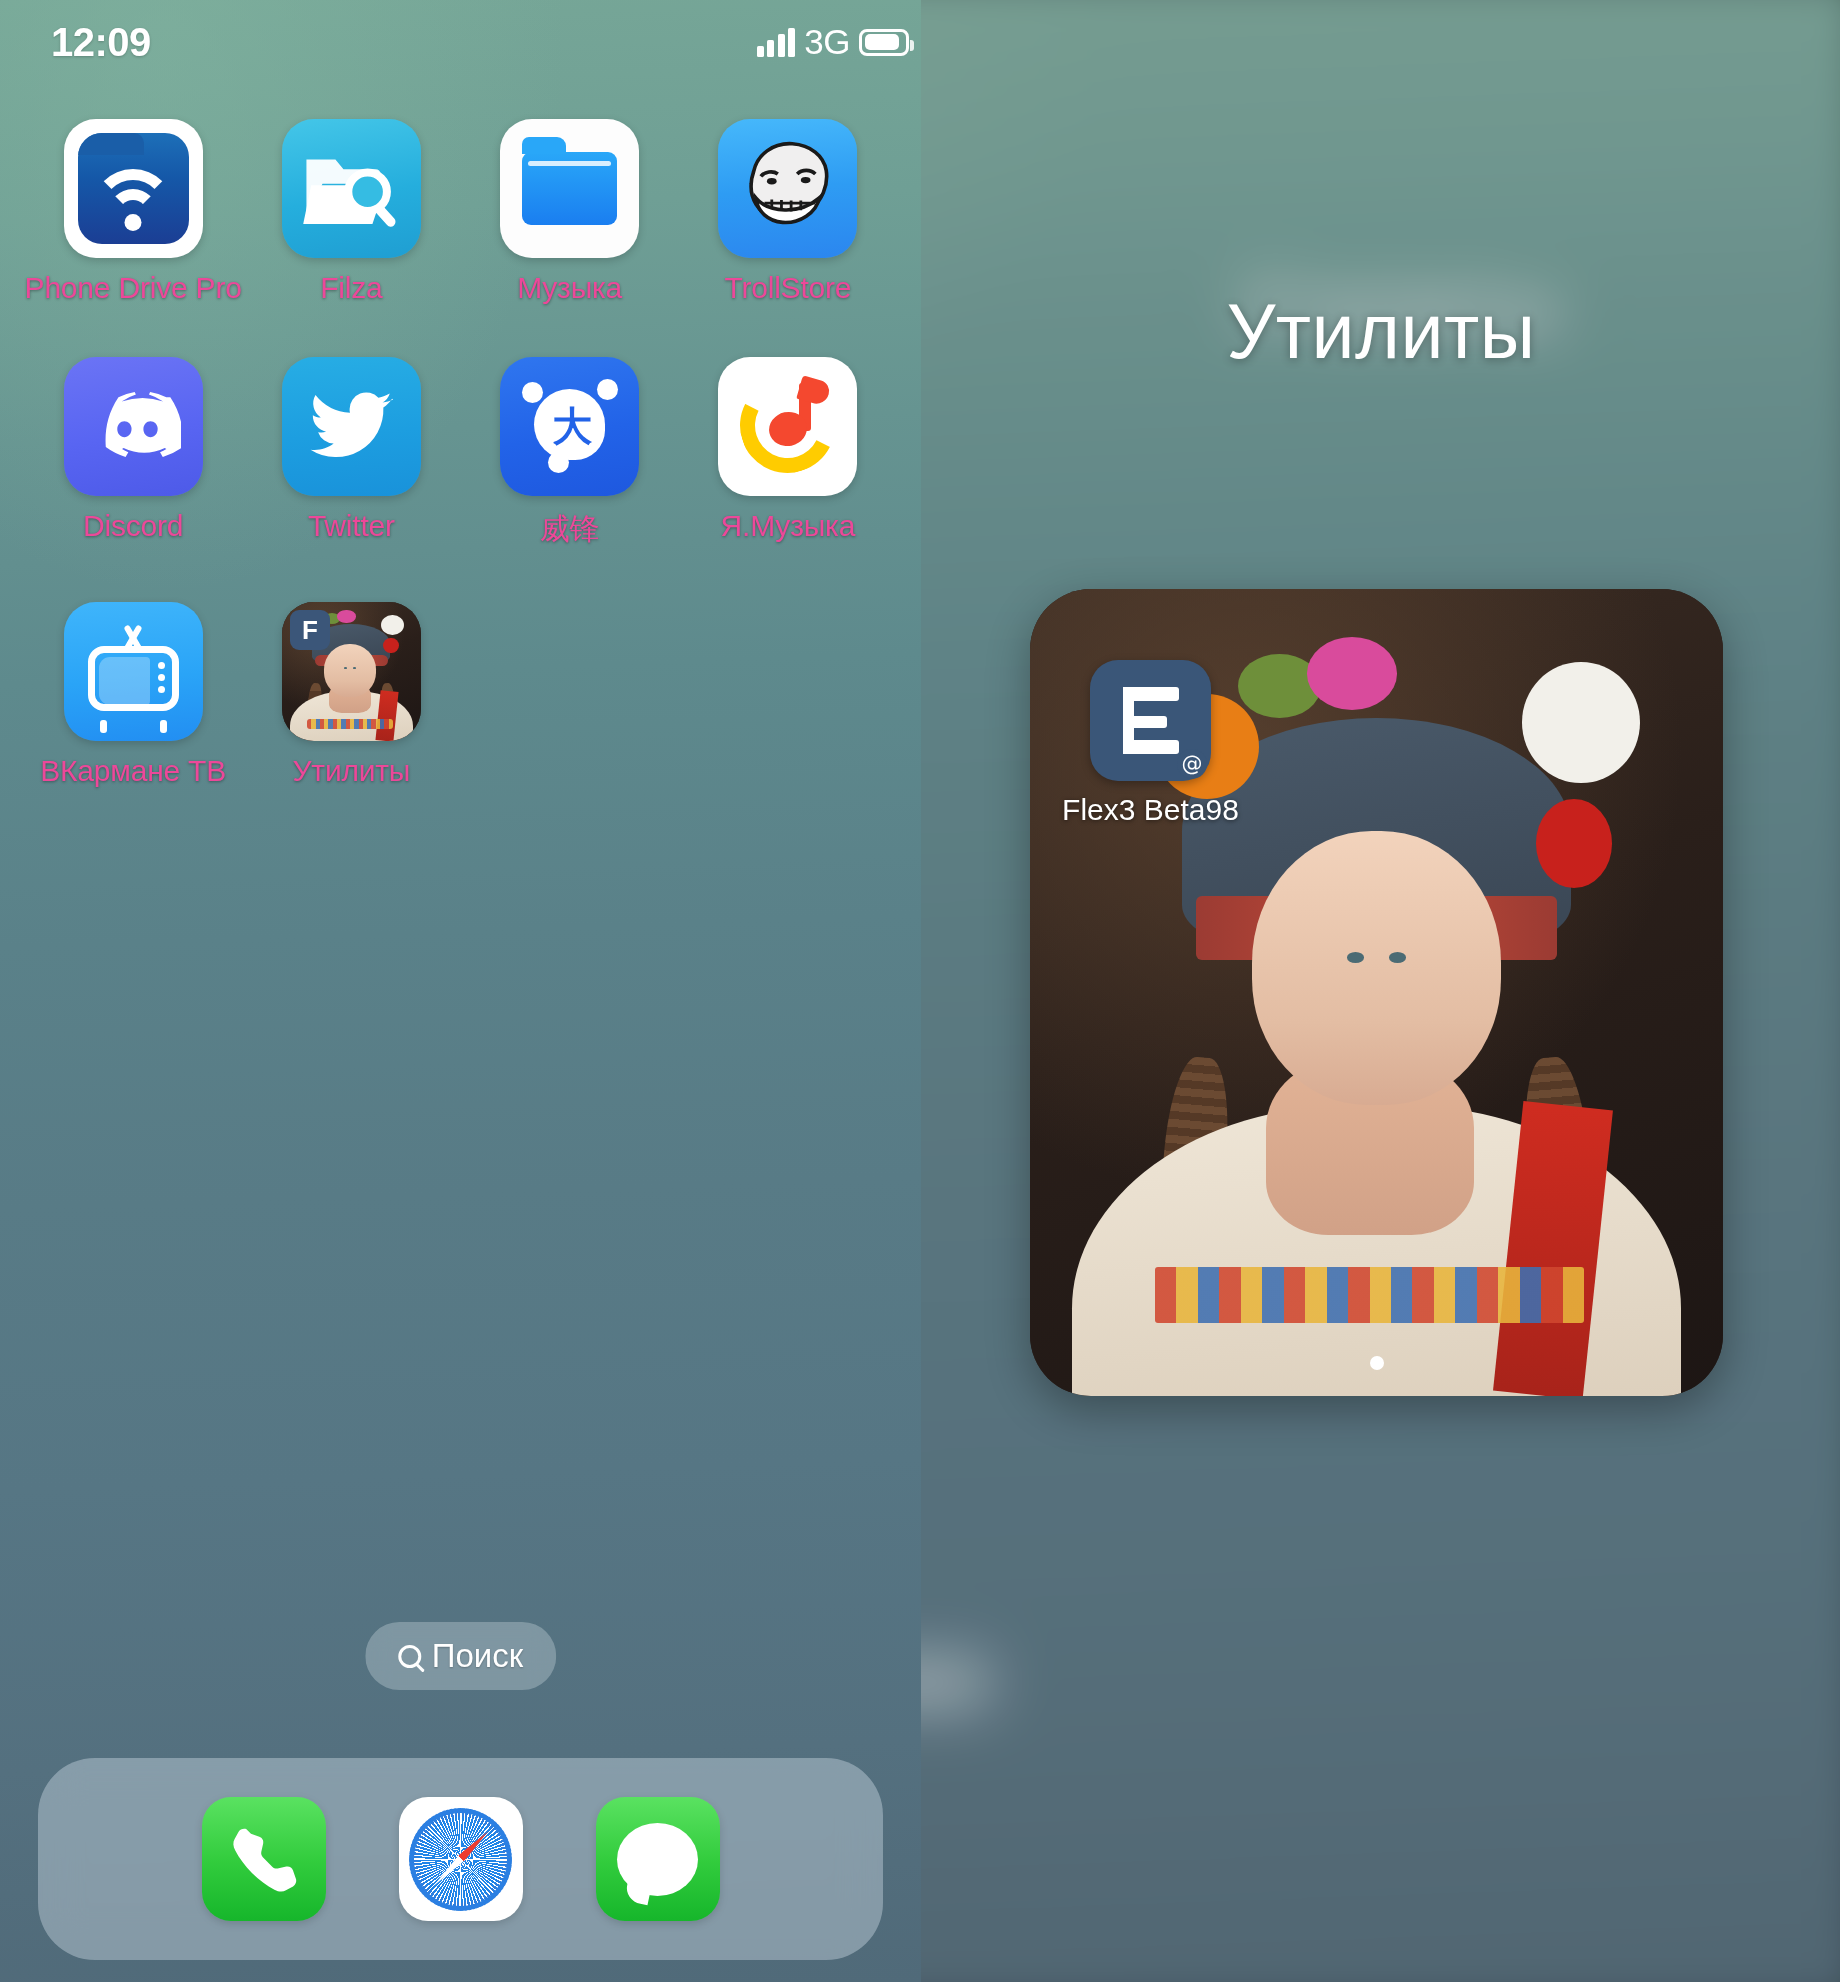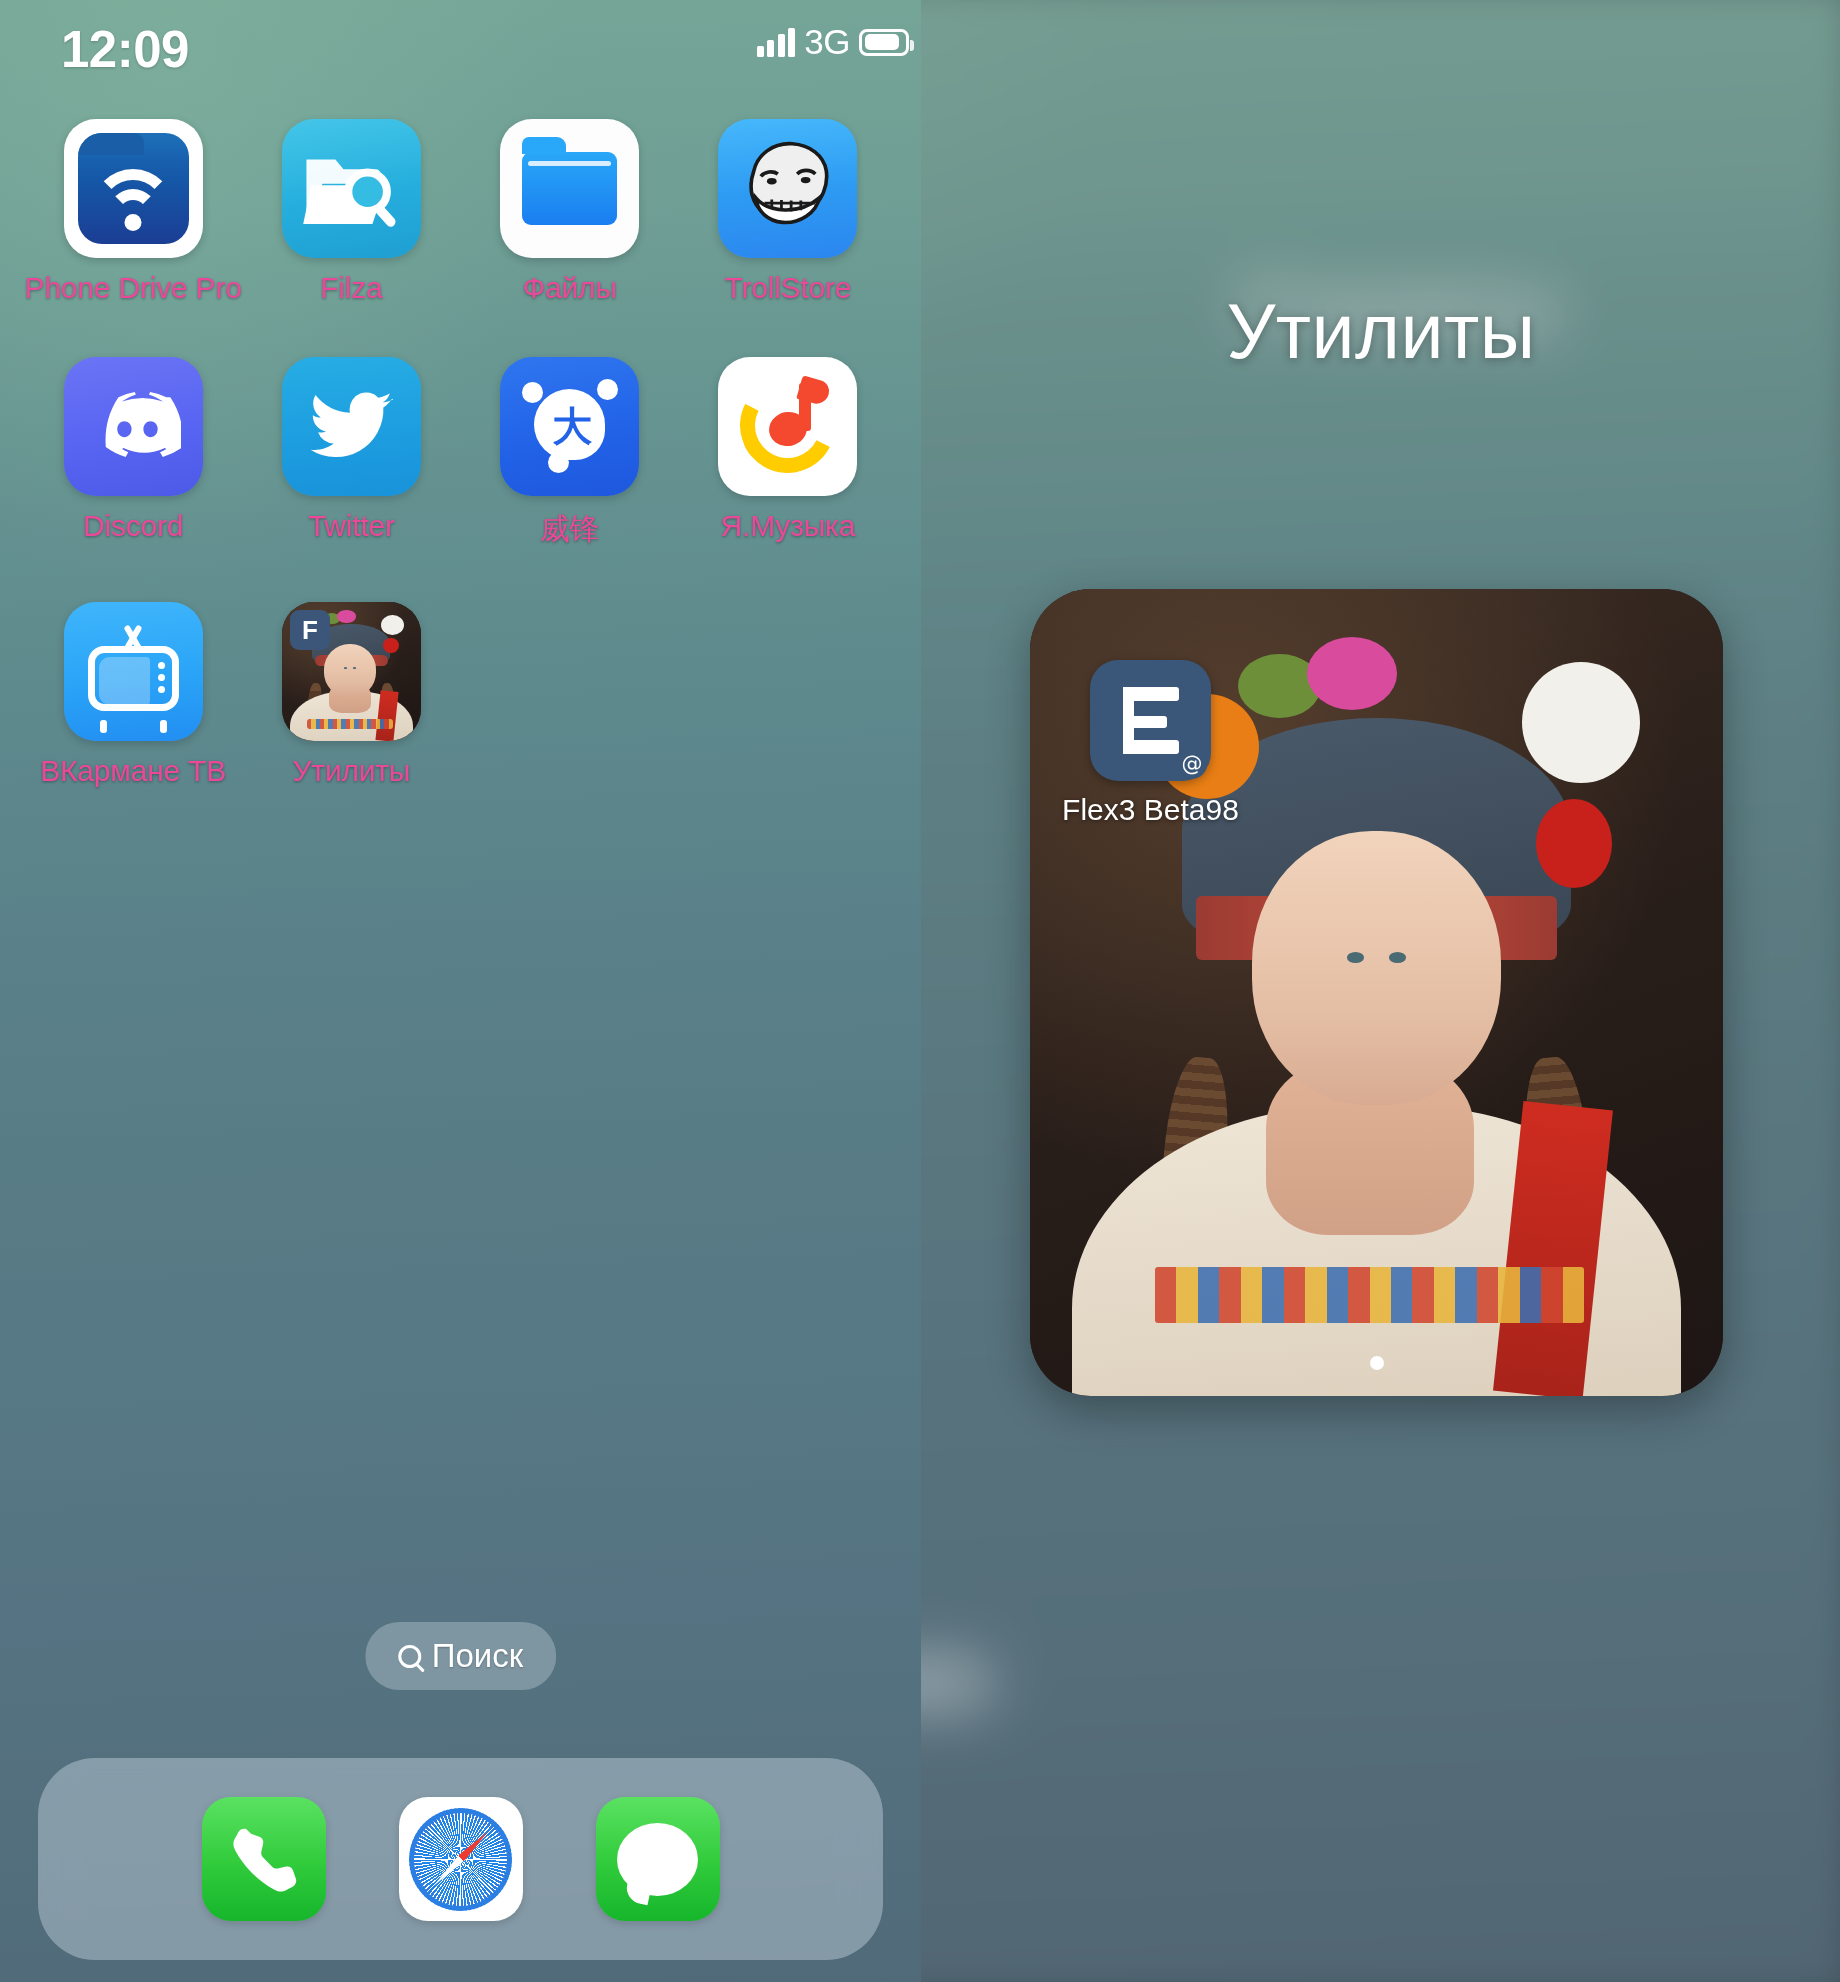--- a/index.html
+++ b/index.html
@@ -25,22 +25,22 @@
   #rightInner {
     position:absolute; left:-921px; top:0; width:1840px; height:1982px;
     filter:blur(26px) saturate(.85) brightness(.96);
     transform:scale(1.04);
     transform-origin:921px 990px;
   }
 
   
   .statusbar { position:absolute; left:0; top:0; width:921px; height:91px; }
   .clock {
-    position:absolute; left:61px; top:20px;
-    font-size:51px; font-weight:600; color:#fff; letter-spacing:-0.5px;
+    position:absolute; left:51px; top:20px;
+    font-size:40px; font-weight:600; color:#fff; letter-spacing:-0.5px;
     text-shadow:0 1px 3px rgba(0,0,0,.22);
   }
   .status-right { position:absolute; right:12px; top:22px; display:flex; align-items:center; gap:9px; }
   .bars { display:flex; align-items:flex-end; gap:3.5px; height:30px; }
   .bars i { display:block; width:7px; background:#fff; border-radius:1.6px; }
   .bars i:nth-child(1){height:11px}
   .bars i:nth-child(2){height:17px}
   .bars i:nth-child(3){height:23px}
   .bars i:nth-child(4){height:29px}
   .net { font-size:35px; font-weight:500; color:#fff; letter-spacing:-0.5px; }
@@ -426,21 +426,21 @@
               <circle cx="42" cy="34" r="12" fill="#35bce3" stroke="#fff" stroke-width="5"></circle>
               <rect x="50" y="42" width="6" height="15" rx="3" fill="#fff" transform="rotate(-42 53 49)"></rect>
             </svg>
           </div>
           <div class="applabel">Filza</div>
         </div>
         <div class="app">
           <div class="tile ic-files">
             <div class="folder"></div>
           </div>
-          <div class="applabel">Файлы</div>
+          <div class="applabel">Музыка</div>
         </div>
         <div class="app">
           <div class="tile ic-troll">
             <svg viewBox="0 0 100 100">
               <path d="M22 36c3-14 16-24 32-23 15 1 26 10 28 22 2 13-4 25-13 33-9 7-22 10-32 6-11-4-18-16-17-28 0-3 1-7 2-10z" fill="#f0efef" stroke="#1a1a1a" stroke-width="3"></path>
               <path d="M28 40c3-4 10-5 14-2M58 38c4-4 11-4 15 0" stroke="#1a1a1a" stroke-width="3" fill="none"></path>
               <ellipse cx="37" cy="44" rx="4" ry="2.6" fill="#1a1a1a"></ellipse>
               <ellipse cx="65" cy="43" rx="4" ry="2.6" fill="#1a1a1a"></ellipse>
               <path d="M24 58c10 12 36 14 52 0-2 12-16 21-30 20-12-1-21-9-22-20z" fill="#fff" stroke="#1a1a1a" stroke-width="3"></path>
               <path d="M31 62h42M37 59v8M45 59.5v8.5M53 60v9M61 60v8" stroke="#1a1a1a" stroke-width="2.3"></path>

